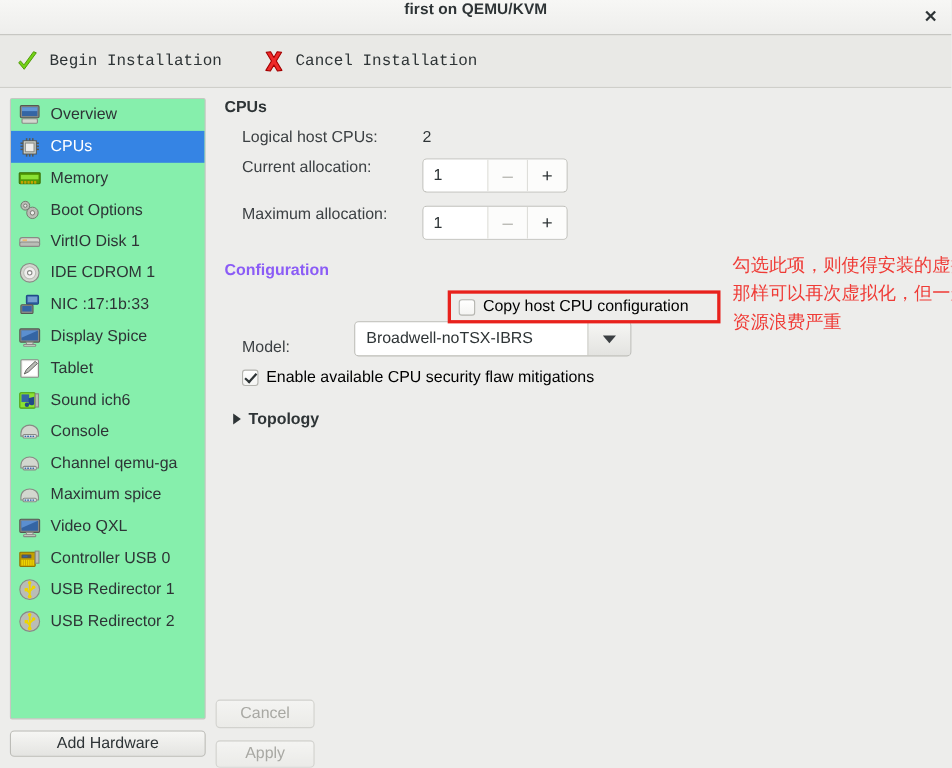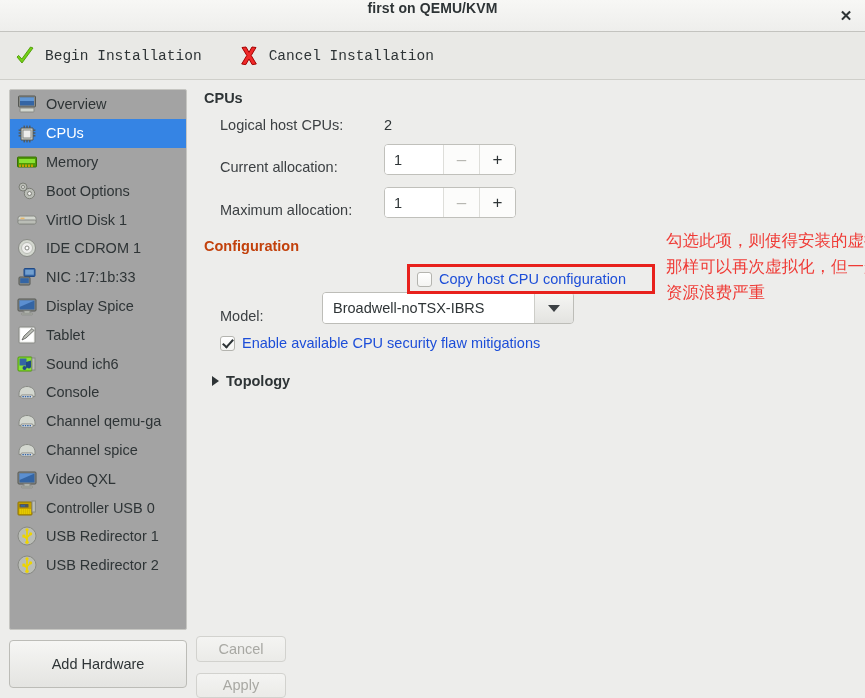--- a/index.html
+++ b/index.html
@@ -92,21 +92,21 @@
   
   #sidebar {
     width: 196px;
     box-sizing: border-box;
     padding: 9px 9px 0 9px;
     display: flex;
     flex-direction: column;
   }
   #hw-list {
     flex: 1 1 auto;
-    background: #a3a3a3;
+    background: #86efac;
     border: 1px solid #c6c6c2;
     border-radius: 2px;
     overflow: hidden;
     margin-bottom: 10px;
   }
   .hw-item {
     display: flex;
     align-items: center;
     gap: 8px;
     height: 28.8px;
@@ -125,21 +125,21 @@
   .hw-item.selected .hw-label {
     color: #ffffff;
   }
   .hw-icon {
     width: 22px;
     height: 22px;
     flex: 0 0 22px;
     display: block;
   }
   #add-hardware-btn {
-    height: 48px;
+    height: 24px;
     border: 1px solid #bcbcb7;
     border-radius: 4px;
     background: linear-gradient(to bottom, #f6f6f4 0%, #e4e4e1 100%);
     font-size: 14.5px;
     color: #2e3436;
     font-family: "Liberation Sans", sans-serif;
     cursor: pointer;
     margin-bottom: 10px;
   }
 
@@ -151,21 +151,21 @@
     box-sizing: border-box;
   }
   .section-title {
     font-size: 14.5px;
     font-weight: bold;
     color: #2e3436;
     margin: 0 0 10px 0;
   }
   .form-row {
     display: flex;
-    align-items: flex-end;
+    align-items: flex-start;
     margin-bottom: 8px;
     padding-left: 16px;
     margin-top: 11px;
   }
   .form-label {
     width: 164px;
     font-size: 14.5px;
     color: #3c4043;
   }
   .form-value {
@@ -206,21 +206,21 @@
     box-sizing: border-box;
   }
   .spin-btn.disabled {
     color: #b5b5b0;
     cursor: default;
   }
 
   .config-title {
     font-size: 14.5px;
     font-weight: bold;
-    color: #c2410c;
+    color: #8b5cf6;
     margin: 20px 0 6px 0;
   }
 
   
   .check-row {
     display: flex;
     align-items: flex-end;
     gap: 7px;
     padding-left: 16px;
     cursor: pointer;
@@ -241,21 +241,21 @@
     left: 4px;
     top: 0px;
     width: 4px;
     height: 9px;
     border: solid #2e3436;
     border-width: 0 2px 2px 0;
     transform: rotate(42deg);
   }
   .check-label {
     font-size: 14.5px;
-    color: #1d4ed8;
+    color: #000000;
   }
 
   
   #copy-host-wrap {
     position: absolute;
     left: 211px;
     top: 184px;
     width: 248px;
     height: 30px;
     border: 3px solid #e8211c;
@@ -547,21 +547,21 @@
           <span class="hw-icon"><svg width="22" height="22" viewBox="0 0 22 22">
               <path d="M3 13c0-5 4-7.5 8-7.5S19 8 19 13v2.5H3z" fill="#d3d7cf" stroke="#888a85"></path>
               <rect x="5" y="14" width="12" height="3.2" rx="1" fill="#eeeeec" stroke="#888a85"></rect>
               <g fill="#3465a4">
                 <rect x="6.3" y="15" width="1.6" height="1.3"></rect>
                 <rect x="8.7" y="15" width="1.6" height="1.3"></rect>
                 <rect x="11.1" y="15" width="1.6" height="1.3"></rect>
                 <rect x="13.5" y="15" width="1.6" height="1.3"></rect>
               </g>
             </svg></span>
-          <span class="hw-label">Channel spice</span>
+          <span class="hw-label">Maximum spice</span>
         </div>
         <div class="hw-item">
           <span class="hw-icon"><svg width="22" height="22" viewBox="0 0 22 22">
               <rect x="2" y="4" width="18" height="12" rx="1" fill="#888a85" stroke="#555753"></rect>
               <rect x="3.5" y="5.5" width="15" height="9" fill="#3465a4"></rect>
               <path d="M3.5 5.5 L18.5 5.5 L3.5 12 Z" fill="#5b8fd0"></path>
               <rect x="8" y="16" width="6" height="2.2" fill="#d3d7cf" stroke="#888a85"></rect>
               <rect x="5.5" y="18.2" width="11" height="1.6" rx="0.6" fill="#d3d7cf" stroke="#888a85"></rect>
             </svg></span>
           <span class="hw-label">Video QXL</span>

